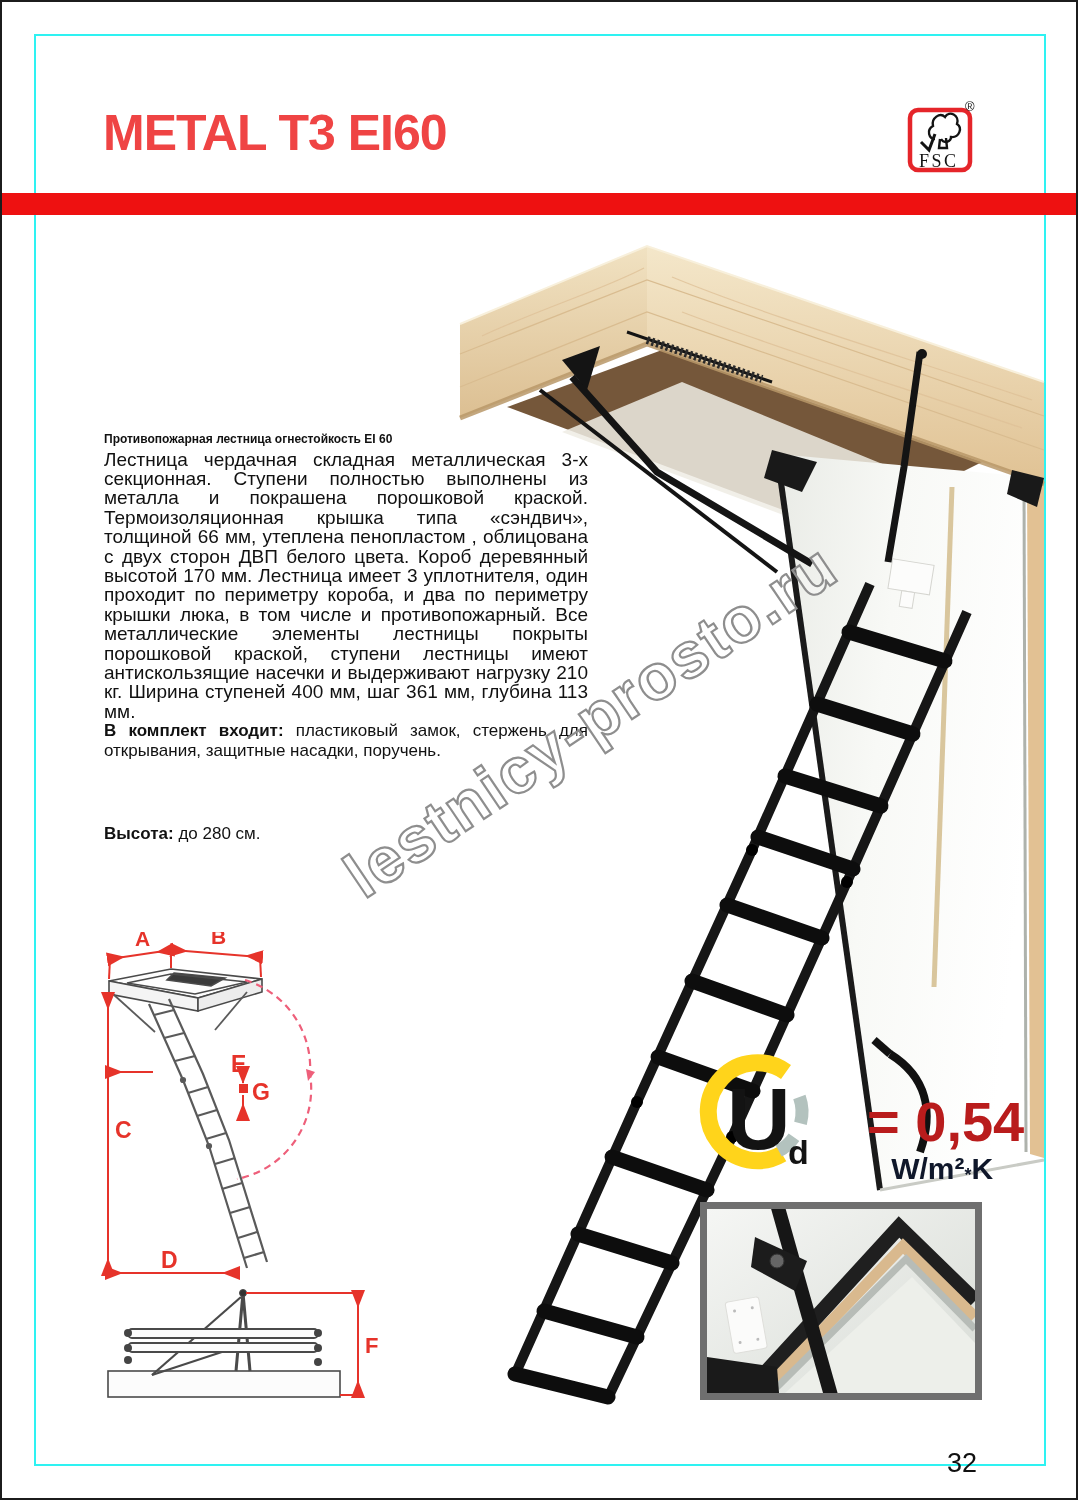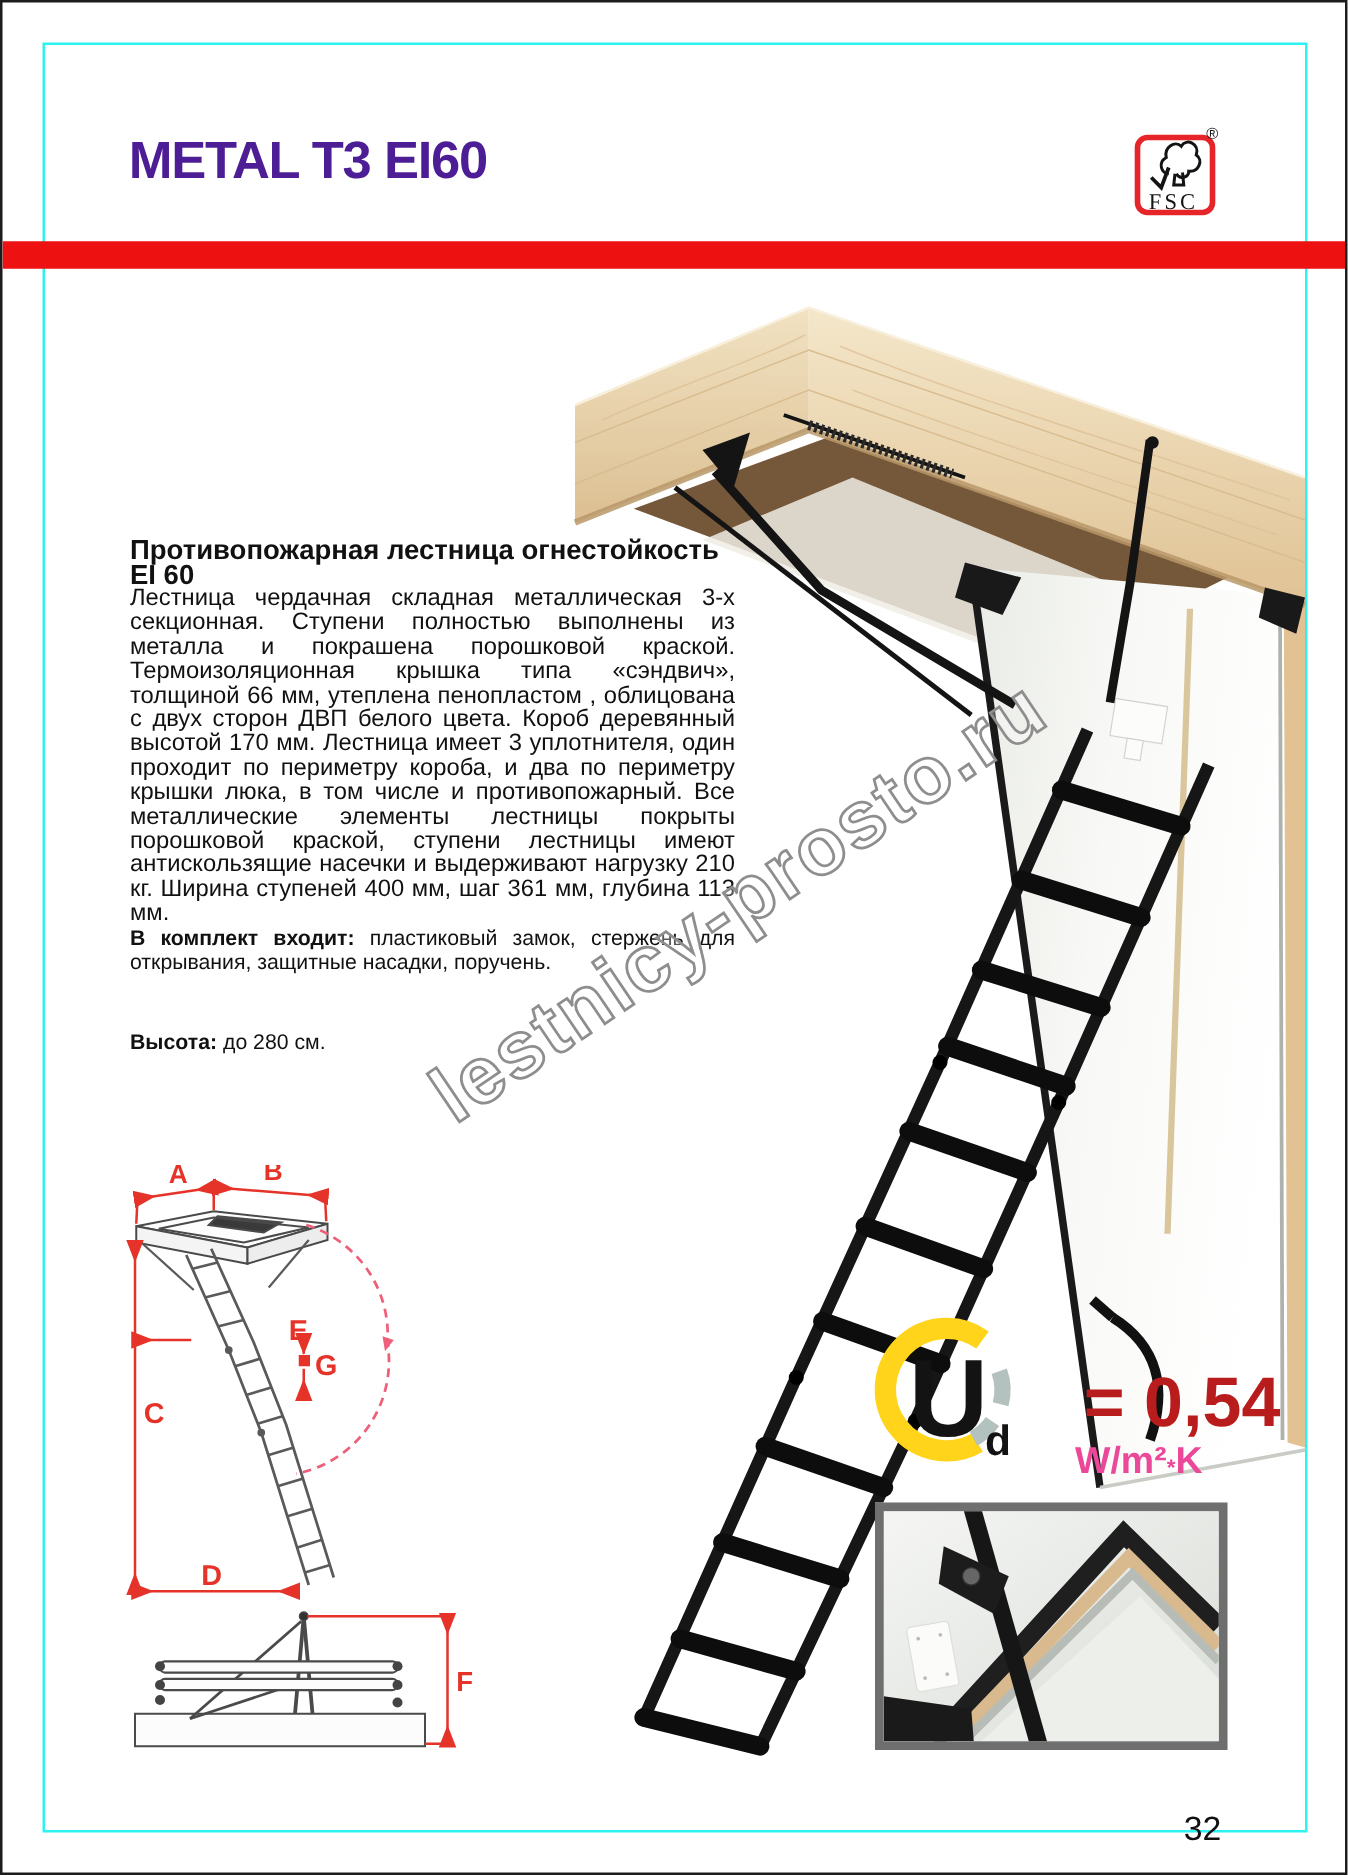--- a/index.html
+++ b/index.html
@@ -7,35 +7,35 @@
     position:relative;width:1078px;height:1500px;background:#ffffff;
     font-family:"Liberation Sans","DejaVu Sans",sans-serif;color:#111;
     box-sizing:border-box;border:2px solid #1c1c1c;overflow:hidden;margin:0 auto;
   }
   .cyan-frame{
     position:absolute;left:32px;top:32px;width:1008px;height:1428px;
     border:2px solid #2ef2f2;z-index:1;pointer-events:none;
   }
   .red-bar{position:absolute;left:0;top:191px;width:1078px;height:22px;background:#ee1111;z-index:3;}
   .page-title{
-    position:absolute;left:101px;top:102px;font-size:42px;font-weight:bold;
-    letter-spacing:-1px;color:#4c1d95;z-index:4;white-space:nowrap;
+    position:absolute;left:101px;top:102px;font-size:50px;font-weight:bold;
+    letter-spacing:-1px;color:#ef4444;z-index:4;white-space:nowrap;
   }
   .fsc-box{position:absolute;left:901px;top:95px;z-index:4;}
   .desc-block{position:absolute;left:102px;top:428px;width:484px;z-index:4;}
-  .desc-head{margin:0;font-size:22px;font-weight:bold;line-height:19.5px;}
+  .desc-head{margin:0;font-size:12px;font-weight:bold;line-height:19.5px;}
   .desc-body{margin:0;font-size:19px;line-height:19.4px;text-align:justify;}
   .desc-kit{margin:0;font-size:17px;line-height:19.4px;text-align:justify;}
   .sizes-block{position:absolute;left:102px;top:744px;width:310px;font-size:16.5px;line-height:21.5px;z-index:4;}
   .height-line{position:absolute;left:102px;top:822px;font-size:17px;z-index:4;}
   .dims-line{position:absolute;left:102px;top:876px;font-size:22.5px;z-index:4;white-space:nowrap;}
   .u-badge{position:absolute;left:694px;top:1044px;display:flex;z-index:4;}
   .u-vals{padding-top:48px;padding-left:6px;}
   .u-value{font-size:56px;font-weight:bold;line-height:1;color:#b91c1c;white-space:nowrap;margin-left:33px;}
-  .u-unit{font-size:30px;font-weight:bold;color:#ec4899;margin-top:2px;padding-left:26px;white-space:nowrap;}
+  .u-unit{font-size:30px;font-weight:bold;color:#0f172a;margin-top:2px;padding-left:26px;white-space:nowrap;text-align:center;}
   .u-unit .star{font-size:18px;vertical-align:-2px;}
   .detail-photo{
     position:absolute;left:698px;top:1200px;width:282px;height:198px;
     border:7px solid #6f6f6f;box-sizing:border-box;z-index:4;background:#eceeea;
   }
   .page-number{position:absolute;left:928px;top:1406px;width:64px;text-align:center;font-size:27px;z-index:4;margin-top:40px;}
   .main-photo{position:absolute;left:420px;top:230px;z-index:2;}
   .diagram1{position:absolute;left:95px;top:930px;z-index:4;}
   .diagram2{position:absolute;left:98px;top:1283px;z-index:4;}
   .watermark-svg{position:absolute;left:0;top:0;z-index:6;pointer-events:none;}

